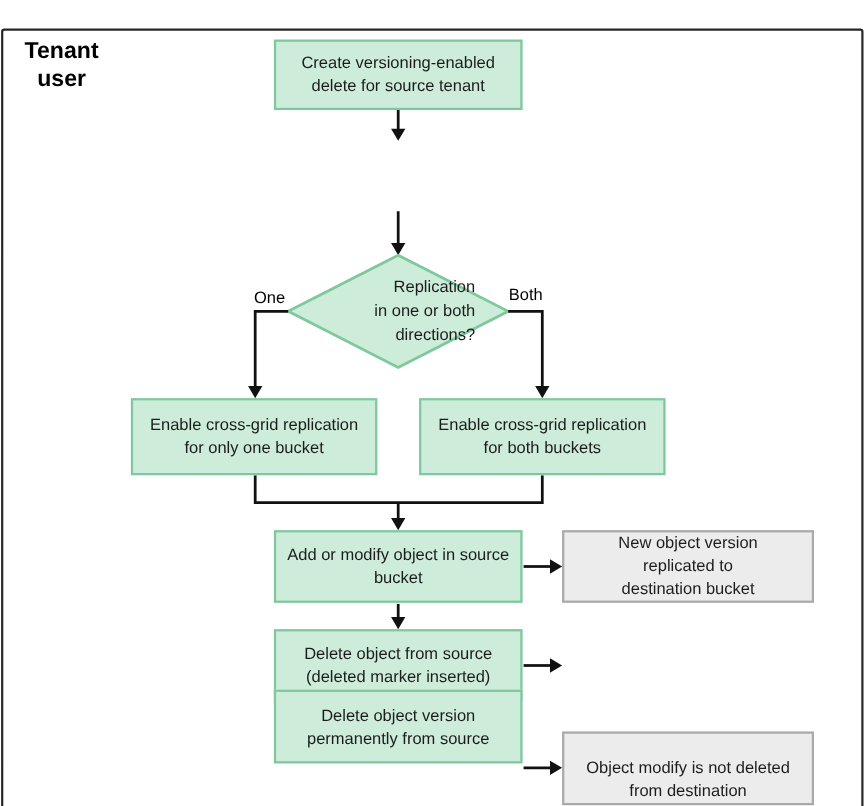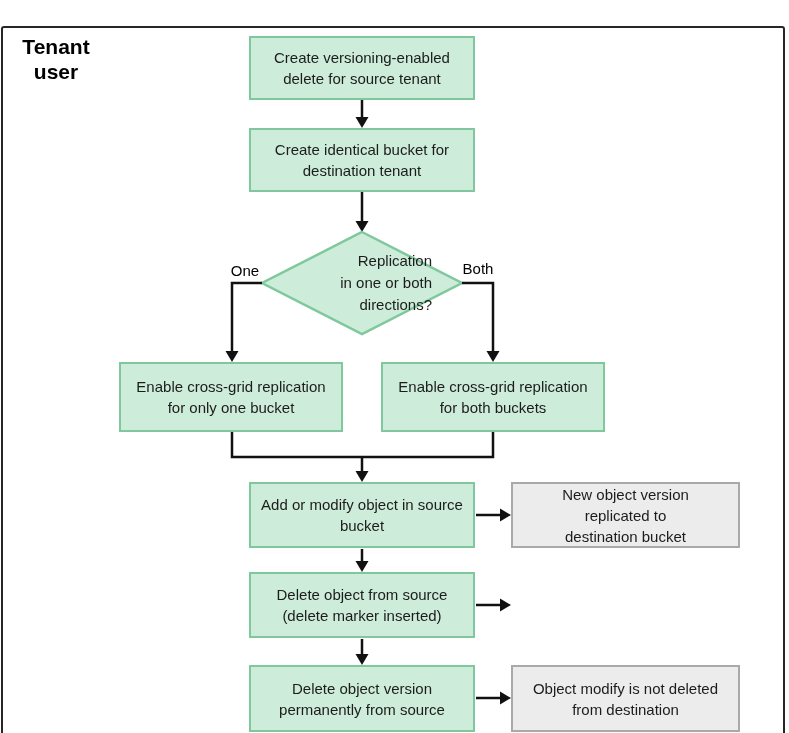--- a/index.html
+++ b/index.html
@@ -20,21 +20,21 @@
   .connectors{position:absolute;left:0;top:0;z-index:1;}
   .pbox{
     position:absolute;z-index:2;box-sizing:border-box;
     background:#cdecd9;border:2px solid #7fc89d;
     display:flex;align-items:center;justify-content:center;
     text-align:center;
   }
   .gbox{
     position:absolute;z-index:2;box-sizing:border-box;
     background:#ececec;border:2px solid #a9a9a9;
-    display:flex;align-items:center;justify-content:center;
+    display:flex;align-items:flex-end;justify-content:center;
     text-align:center;
   }
   .node-text{
     white-space:pre-line;
     font-size:15px;line-height:21px;color:#1c1c1c;
     width:100%;
   }
   .title{
     position:absolute;left:14px;top:10px;width:84px;z-index:2;
     font-size:21px;font-weight:bold;line-height:25px;
@@ -112,24 +112,20 @@
   </svg>
 
   <div class="title">Tenant
 user</div>
 
   <div class="pbox" style="left:249px;top:12px;width:226px;height:64px">
     <div class="node-text">Create versioning-enabled
 delete for source tenant</div>
   </div>
 
-  <div class="pbox" style="left:249px;top:104px;width:226px;height:64px">
-    <div class="node-text">Create identical bucket for
-destination tenant</div>
-  </div>
 
   <div class="decision-text">Replication
 in one or both
 directions?</div>
 
   <div class="branch-label" style="left:221px;top:238px">One</div>
 
   <div class="branch-label" style="left:454px;top:236px">Both</div>
 
   <div class="pbox" style="left:119px;top:338px;width:224px;height:70px">
@@ -148,25 +144,25 @@
   </div>
 
   <div class="gbox" style="left:511px;top:458px;width:229px;height:66px">
     <div class="node-text">New object version
 replicated to
 destination bucket</div>
   </div>
 
   <div class="pbox" style="left:249px;top:548px;width:226px;height:66px">
     <div class="node-text">Delete object from source
-(delete marker inserted)</div>
+(deleted marker inserted)</div>
   </div>
 
 
-  <div class="pbox" style="left:249px;top:641px;width:226px;height:67px">
+  <div class="pbox" style="left:249px;top:603px;width:226px;height:67px">
     <div class="node-text">Delete object version
 permanently from source</div>
   </div>
 
   <div class="gbox" style="left:511px;top:641px;width:229px;height:67px">
     <div class="node-text">Object modify is not deleted
 from destination</div>
   </div>
 
 </div>

